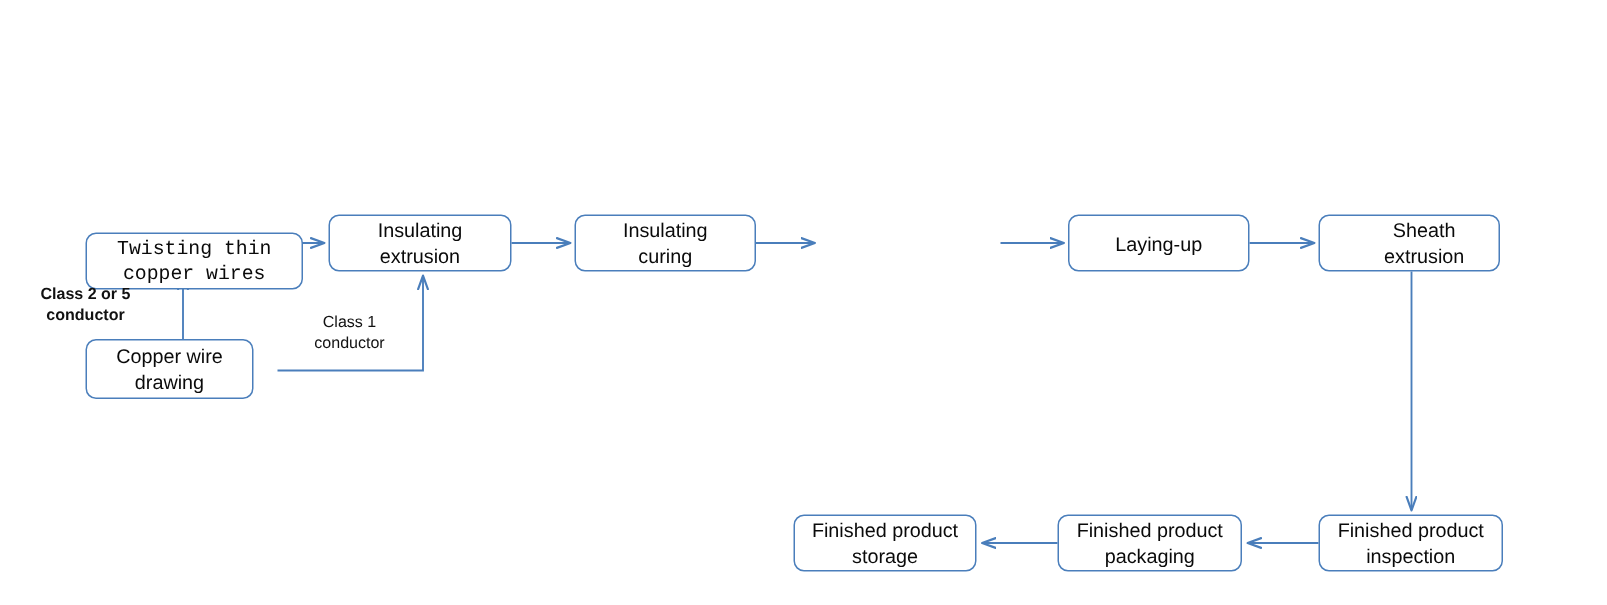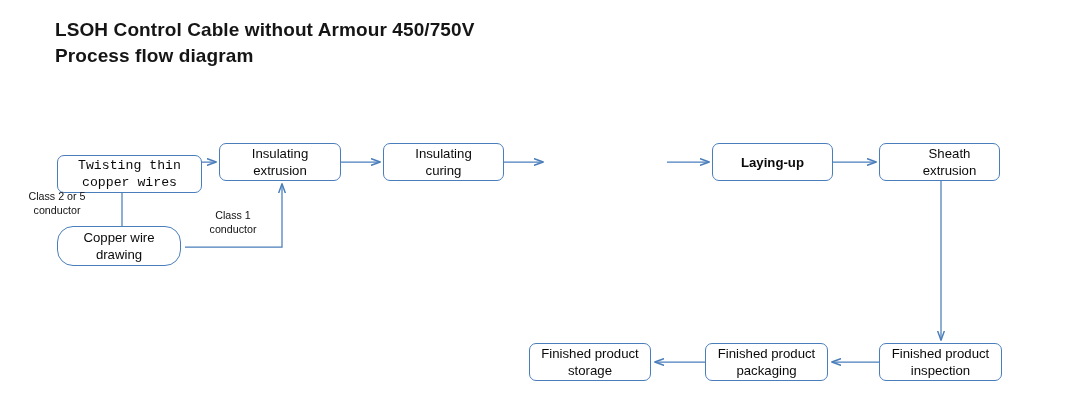--- a/index.html
+++ b/index.html
@@ -25,22 +25,20 @@
     position:absolute;font-size:10.7px;line-height:13.5px;
     color:#111;text-align:center;white-space:pre-line;
   }
   svg.wires{position:absolute;left:0;top:0;width:1071px;height:403px;pointer-events:none;}
 </style>
 </head>
 <body>
 
 <div id="canvas">
 
-  <div class="title">LSOH  Control Cable without Armour 450/750V
-Process flow diagram</div>
 
   <svg class="wires" viewBox="0 0 1071 403" xmlns="http://www.w3.org/2000/svg">
     <defs>
       <marker id="ah" markerWidth="9" markerHeight="9" refX="7.4" refY="3.1" orient="auto" markerUnits="strokeWidth">
         <path d="M0.4,0.5 L7.6,3.1 L0.4,5.7" fill="none" stroke="#4a7ebb" stroke-width="1.15" stroke-linecap="round" stroke-linejoin="round"></path>
       </marker>
     </defs>
     <g stroke="#4a7ebb" stroke-width="1.25" fill="none" marker-end="url(#ah)">
 
       <path d="M182,162 L216,162"></path>
@@ -62,36 +60,36 @@
   <div class="node" style="left:57px;top:155px;width:145px;height:38px;font-family:Liberation Mono, monospace;">Twisting thin
 copper wires</div>
 
   <div class="node" style="left:219px;top:143px;width:122px;height:38px;">Insulating
 extrusion</div>
 
   <div class="node" style="left:383px;top:143px;width:121px;height:38px;">Insulating
 curing</div>
 
 
-  <div class="node" style="left:712px;top:143px;width:121px;height:38px;font-weight:bold;">Laying-up</div>
+  <div class="node" style="left:712px;top:143px;width:121px;height:38px;">Laying-up</div>
 
   <div class="node" style="left:879px;top:143px;width:121px;height:38px;padding-left:20px;">Sheath
 extrusion</div>
 
-  <div class="node" style="left:57px;top:226px;width:124px;height:40px;border-radius:16px;">Copper wire
+  <div class="node" style="left:57px;top:226px;width:112px;height:40px;">Copper wire
 drawing</div>
 
   <div class="node" style="left:529px;top:343px;width:122px;height:38px;">Finished product
 storage</div>
 
   <div class="node" style="left:705px;top:343px;width:123px;height:38px;">Finished product
 packaging</div>
 
   <div class="node" style="left:879px;top:343px;width:123px;height:38px;">Finished product
 inspection</div>
 
-  <div class="edge-label" style="left:18px;top:190px;width:78px;">Class 2 or 5
+  <div class="edge-label" style="left:18px;top:190px;width:78px;font-weight:bold;">Class 2 or 5
 conductor</div>
 
   <div class="edge-label" style="left:200px;top:209px;width:66px;">Class 1
 conductor</div>
 
 </div>
 
 </body></html>

